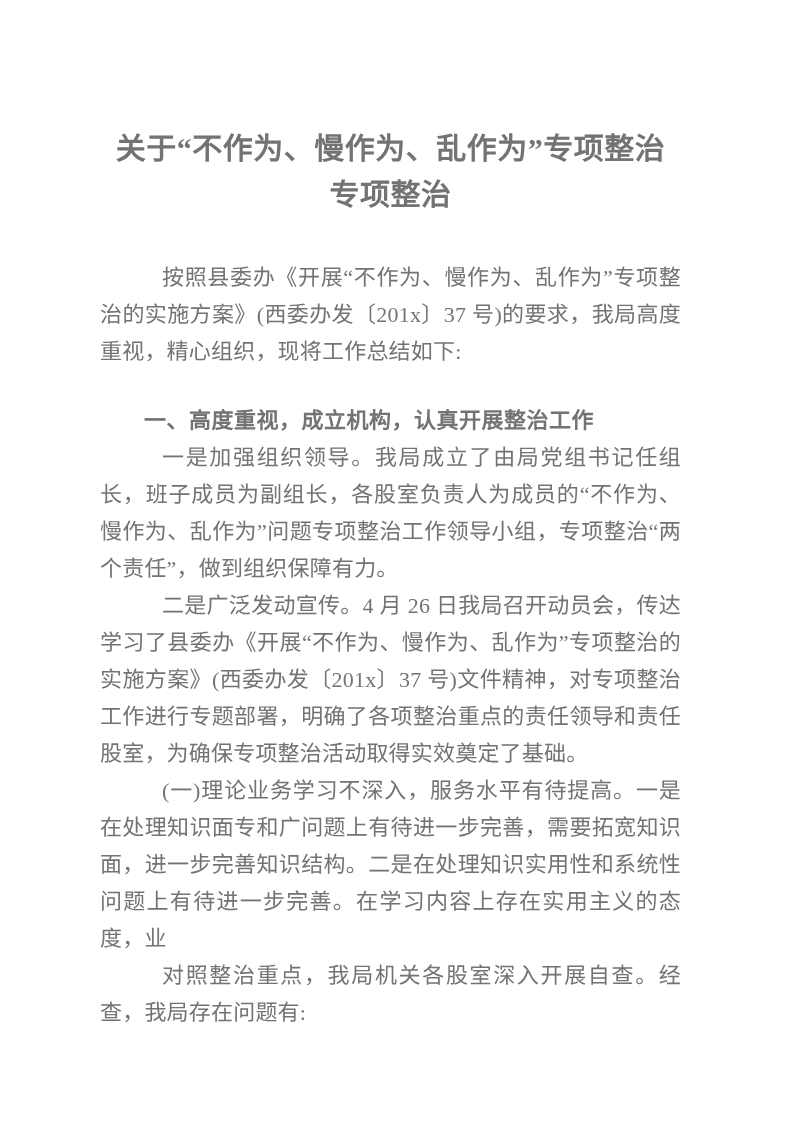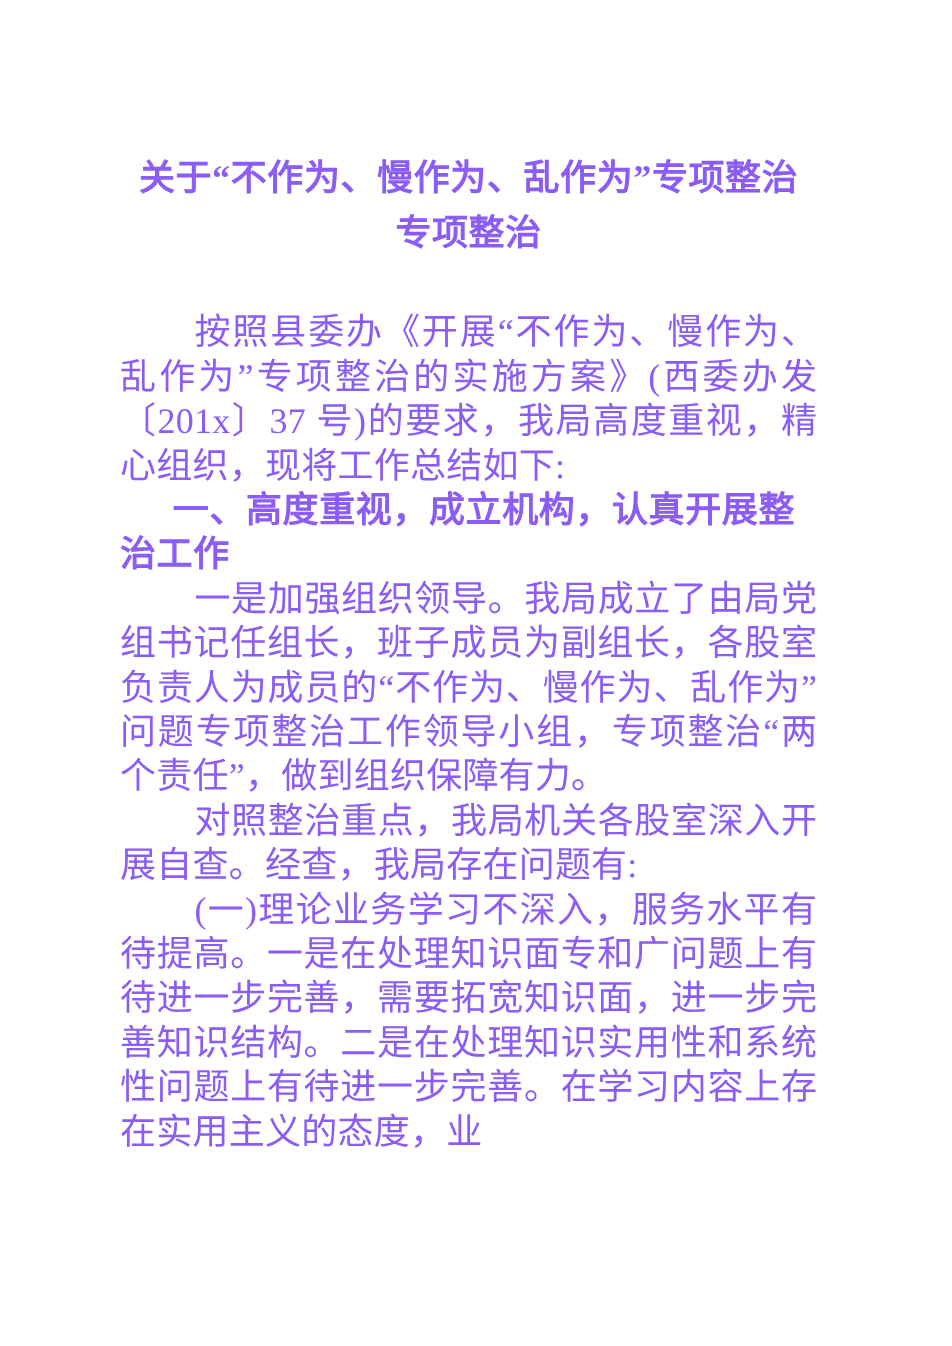--- a/index.html
+++ b/index.html
@@ -5,61 +5,63 @@
   html, body {
     margin: 0;
     padding: 0;
     background: #ffffff;
   }
   .page {
     position: relative;
     width: 793px;
     height: 1122px;
     background: #ffffff;
-    color: #8b5cf6;
+    color: #737373;
     box-sizing: border-box;
     padding: 126px 112px 0 100px;
     overflow: hidden;
   }
   .doc-title {
     margin: 0 0 41px 0;
     font-family: "Liberation Serif", "DejaVu Serif", serif;
     font-weight: bold;
     font-size: 30px;
     line-height: 46px;
     text-align: center;
     letter-spacing: 0.5px;
   }
   .doc-body p {
     margin: 0;
     padding: 0;
     font-family: "Liberation Serif", "DejaVu Serif", serif;
-    font-size: 30px;
+    font-size: 22px;
     line-height: 37px;
     text-align: justify;
     text-indent: 62px;
     letter-spacing: 0.2px;
   }
   .doc-body p.heading {
     font-family: "Liberation Sans", "DejaVu Sans", sans-serif;
     font-weight: bold;
     text-align: left;
     text-indent: 44px;
     letter-spacing: 0.5px;
+    margin-top: 32px;
   }
 </style>
 </head>
 <body>
 
 <div class="page">
   <h1 class="doc-title">
     <span>关于“不作为、慢作为、乱作为”专项整治</span><br>
     <span>专项整治</span>
   </h1>
   <div class="doc-body">
 
   <p class="body">按照县委办《开展“不作为、慢作为、乱作为”专项整治的实施方案》(西委办发〔201x〕37 号)的要求，我局高度重视，精心组织，现将工作总结如下:</p>
       <p class="heading">一、高度重视，成立机构，认真开展整治工作</p>
       <p class="body">一是加强组织领导。我局成立了由局党组书记任组长，班子成员为副组长，各股室负责人为成员的“不作为、慢作为、乱作为”问题专项整治工作领导小组，专项整治“两个责任”，做到组织保障有力。</p>
+      <p class="body">二是广泛发动宣传。4 月 26 日我局召开动员会，传达学习了县委办《开展“不作为、慢作为、乱作为”专项整治的实施方案》(西委办发〔201x〕37 号)文件精神，对专项整治工作进行专题部署，明确了各项整治重点的责任领导和责任股室，为确保专项整治活动取得实效奠定了基础。</p>
+      <p class="body">(一)理论业务学习不深入，服务水平有待提高。一是在处理知识面专和广问题上有待进一步完善，需要拓宽知识面，进一步完善知识结构。二是在处理知识实用性和系统性问题上有待进一步完善。在学习内容上存在实用主义的态度，业</p>
       <p class="body">对照整治重点，我局机关各股室深入开展自查。经查，我局存在问题有:</p>
-      <p class="body">(一)理论业务学习不深入，服务水平有待提高。一是在处理知识面专和广问题上有待进一步完善，需要拓宽知识面，进一步完善知识结构。二是在处理知识实用性和系统性问题上有待进一步完善。在学习内容上存在实用主义的态度，业</p>
     </div>
 </div>
 
 </body></html>

